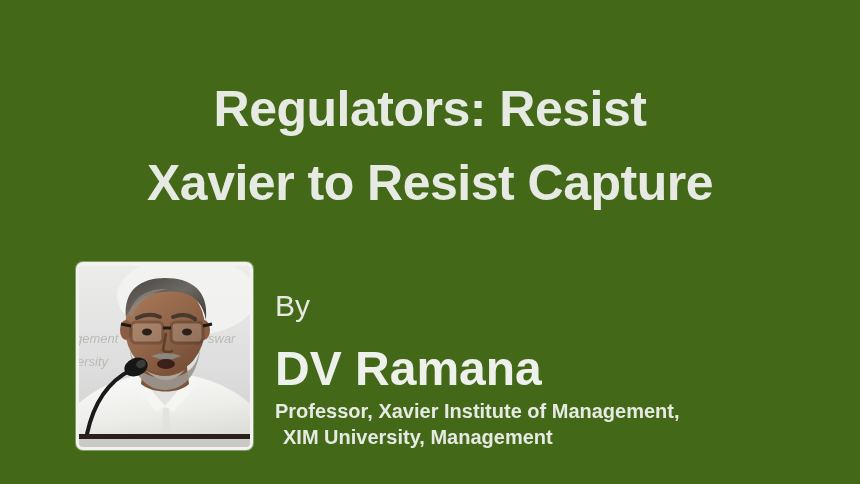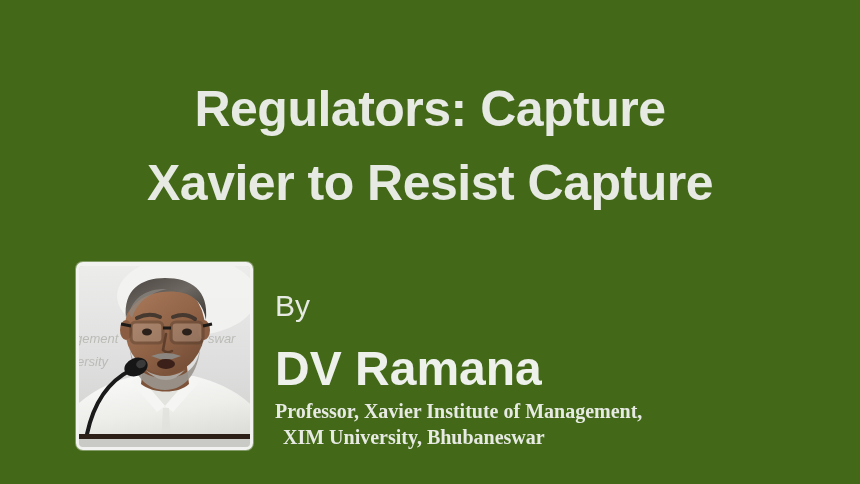--- a/index.html
+++ b/index.html
@@ -90,32 +90,31 @@
     margin-top: 20px;
     white-space: nowrap;
   }
   .affiliation {
     display: block;
     color: #e7eae3;
     font-size: 20px;
     font-weight: bold;
     line-height: 26px;
     white-space: nowrap;
-    font-family: Liberation Serif, serif;
   }
   #affiliation-1 { margin-top: 6px; }
   #affiliation-2 { padding-left: 8px; }
 </style>
 </head>
 <body>
 
 <div id="slide">
 
   <div id="title-block">
-    <span class="title-line">Regulators: Capture</span>
+    <span class="title-line">Regulators: Resist</span>
     <span class="title-line">Xavier to Resist Capture</span>
   </div>
 
   <div id="photo-frame">
     <div id="photo-inner">
       <svg class="photo-svg" viewBox="0 0 171 181" preserveAspectRatio="xMidYMid slice">
         <defs>
           <linearGradient id="bgwall" x1="0" y1="0" x2="0" y2="1">
             <stop offset="0%" stop-color="#ececeb"></stop>
             <stop offset="55%" stop-color="#dedede"></stop>
@@ -200,16 +199,16 @@
           <rect x="-6" y="173" width="190" height="8" fill="#c9c9c5"></rect>
         </g>
       </svg>
     </div>
   </div>
 
   <div id="byline-block">
     <span id="by-label">By</span>
     <span id="author-name">DV Ramana</span>
     <span id="affiliation-1" class="affiliation">Professor, Xavier Institute of Management,</span>
-    <span id="affiliation-2" class="affiliation">XIM University, Bhubaneswar</span>
+    <span id="affiliation-2" class="affiliation">XIM University, Management</span>
   </div>
 
 </div>
 
 </body></html>

